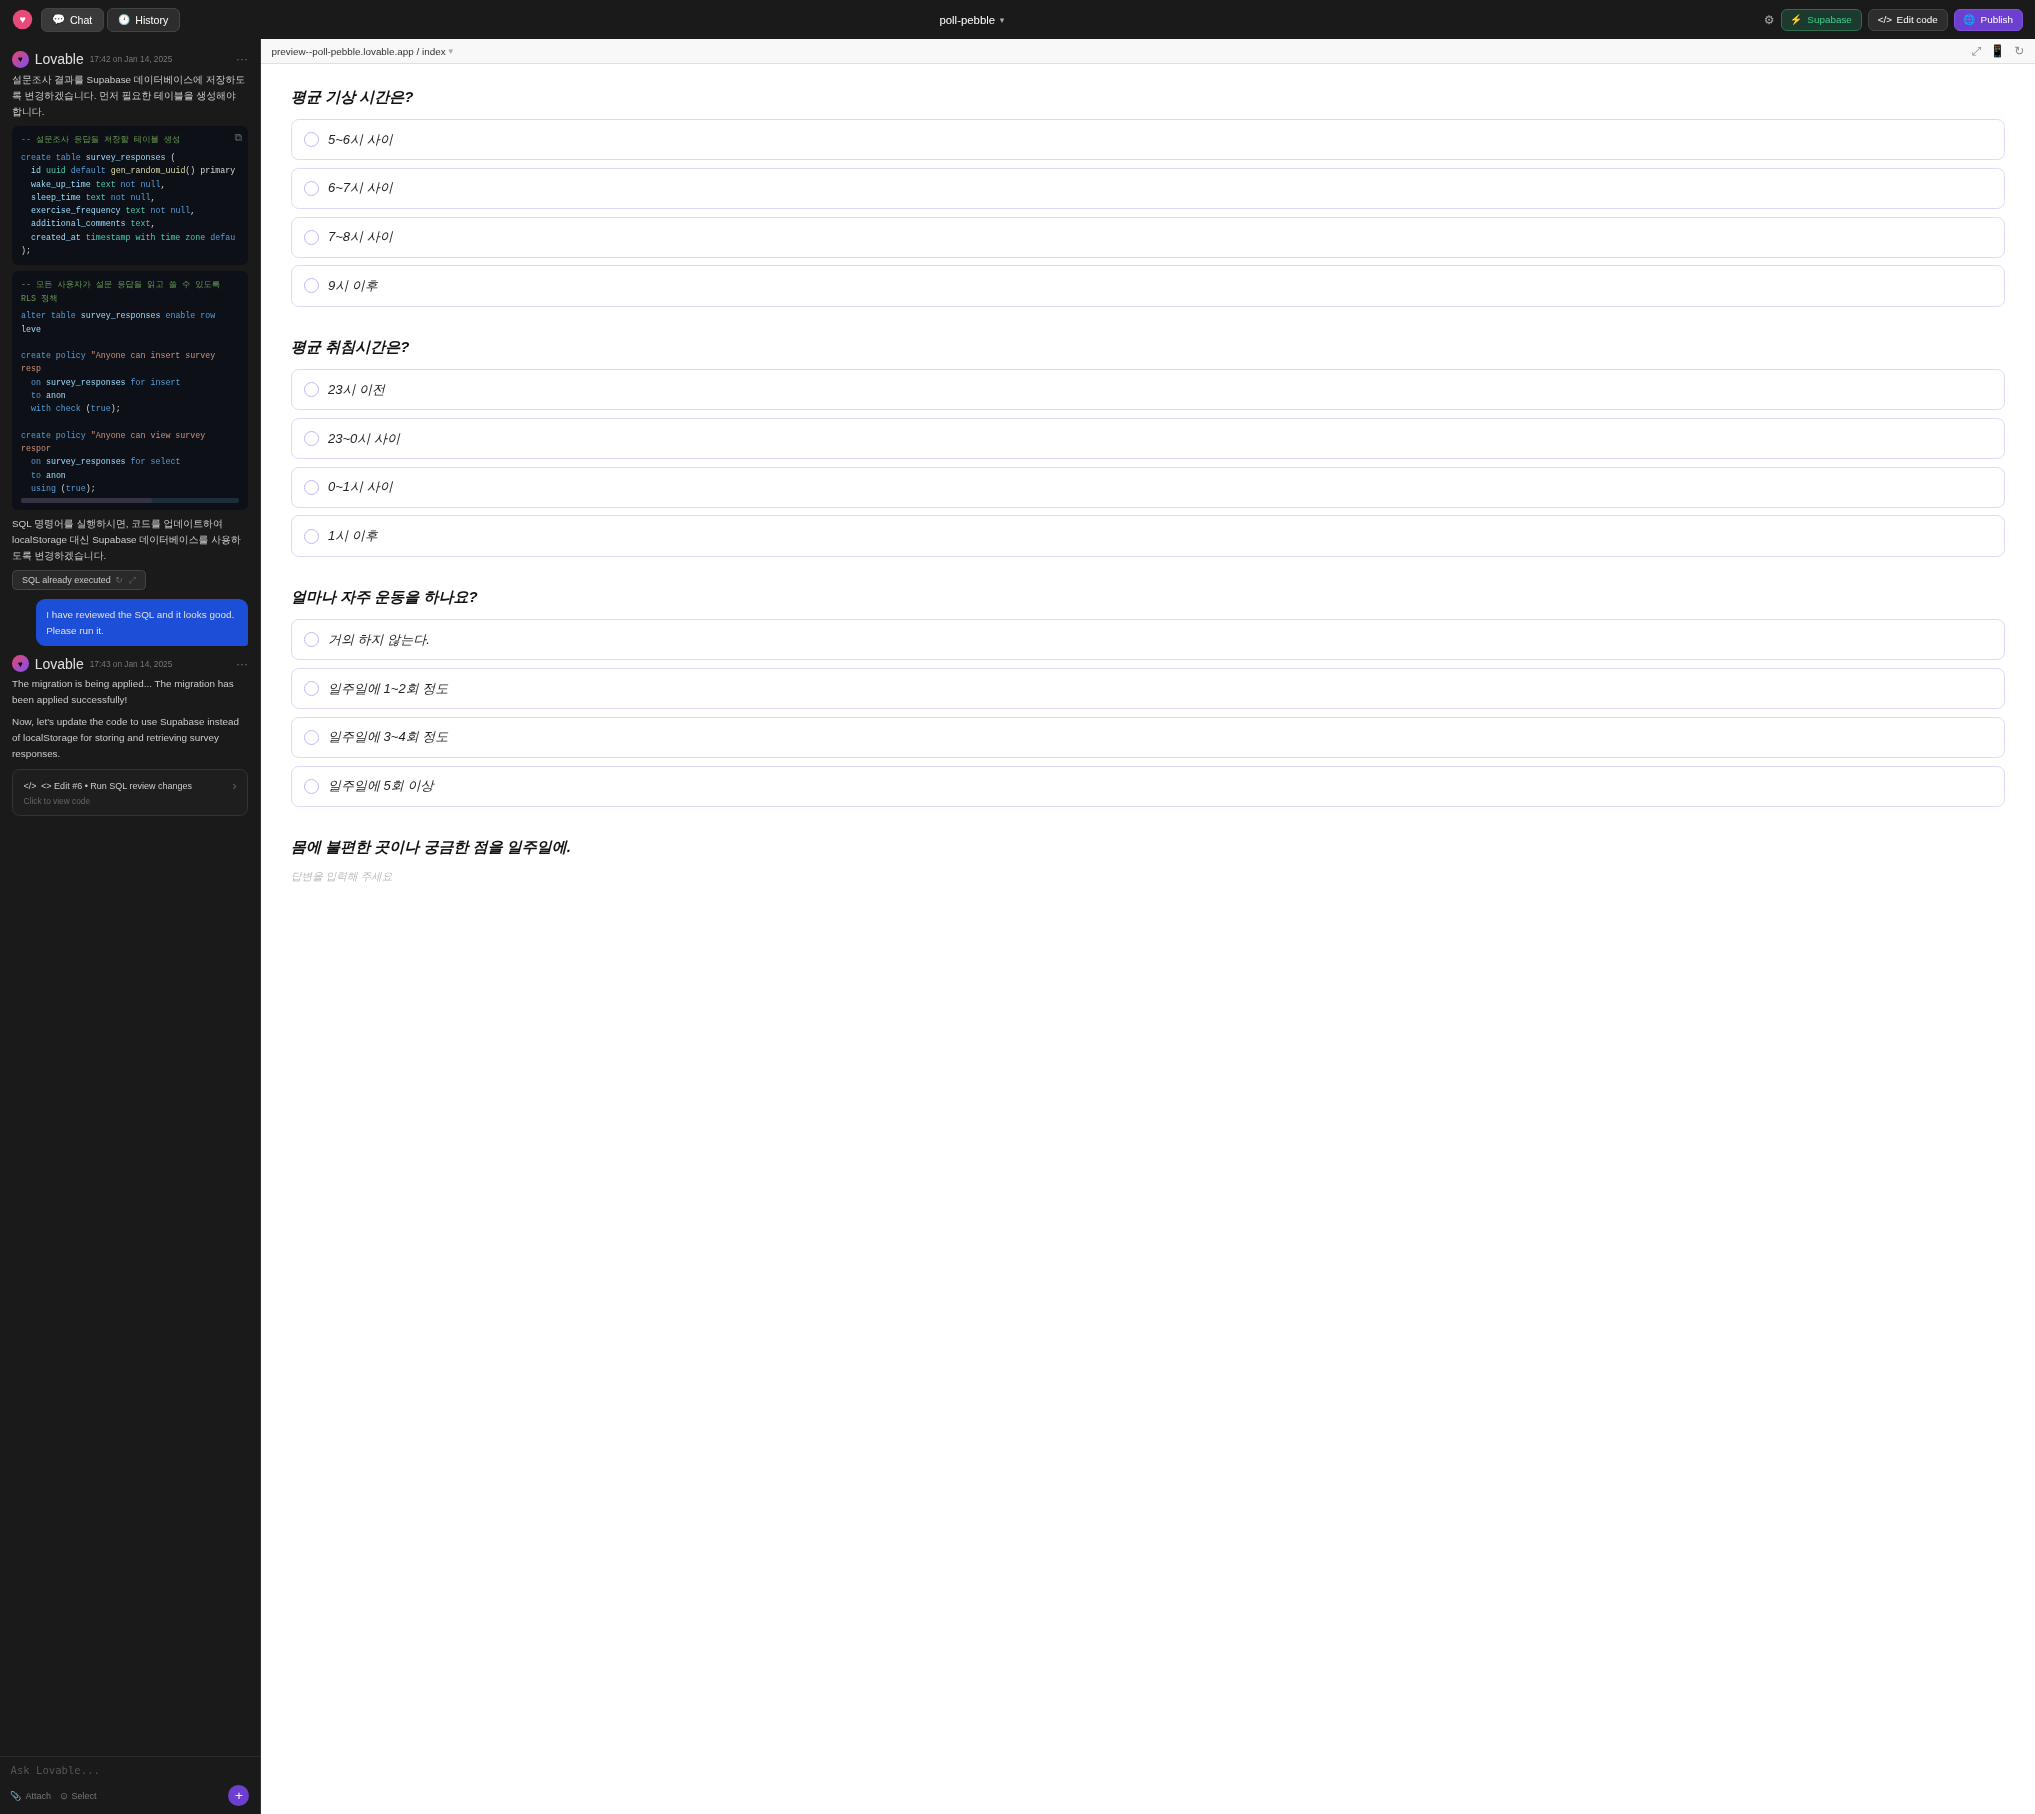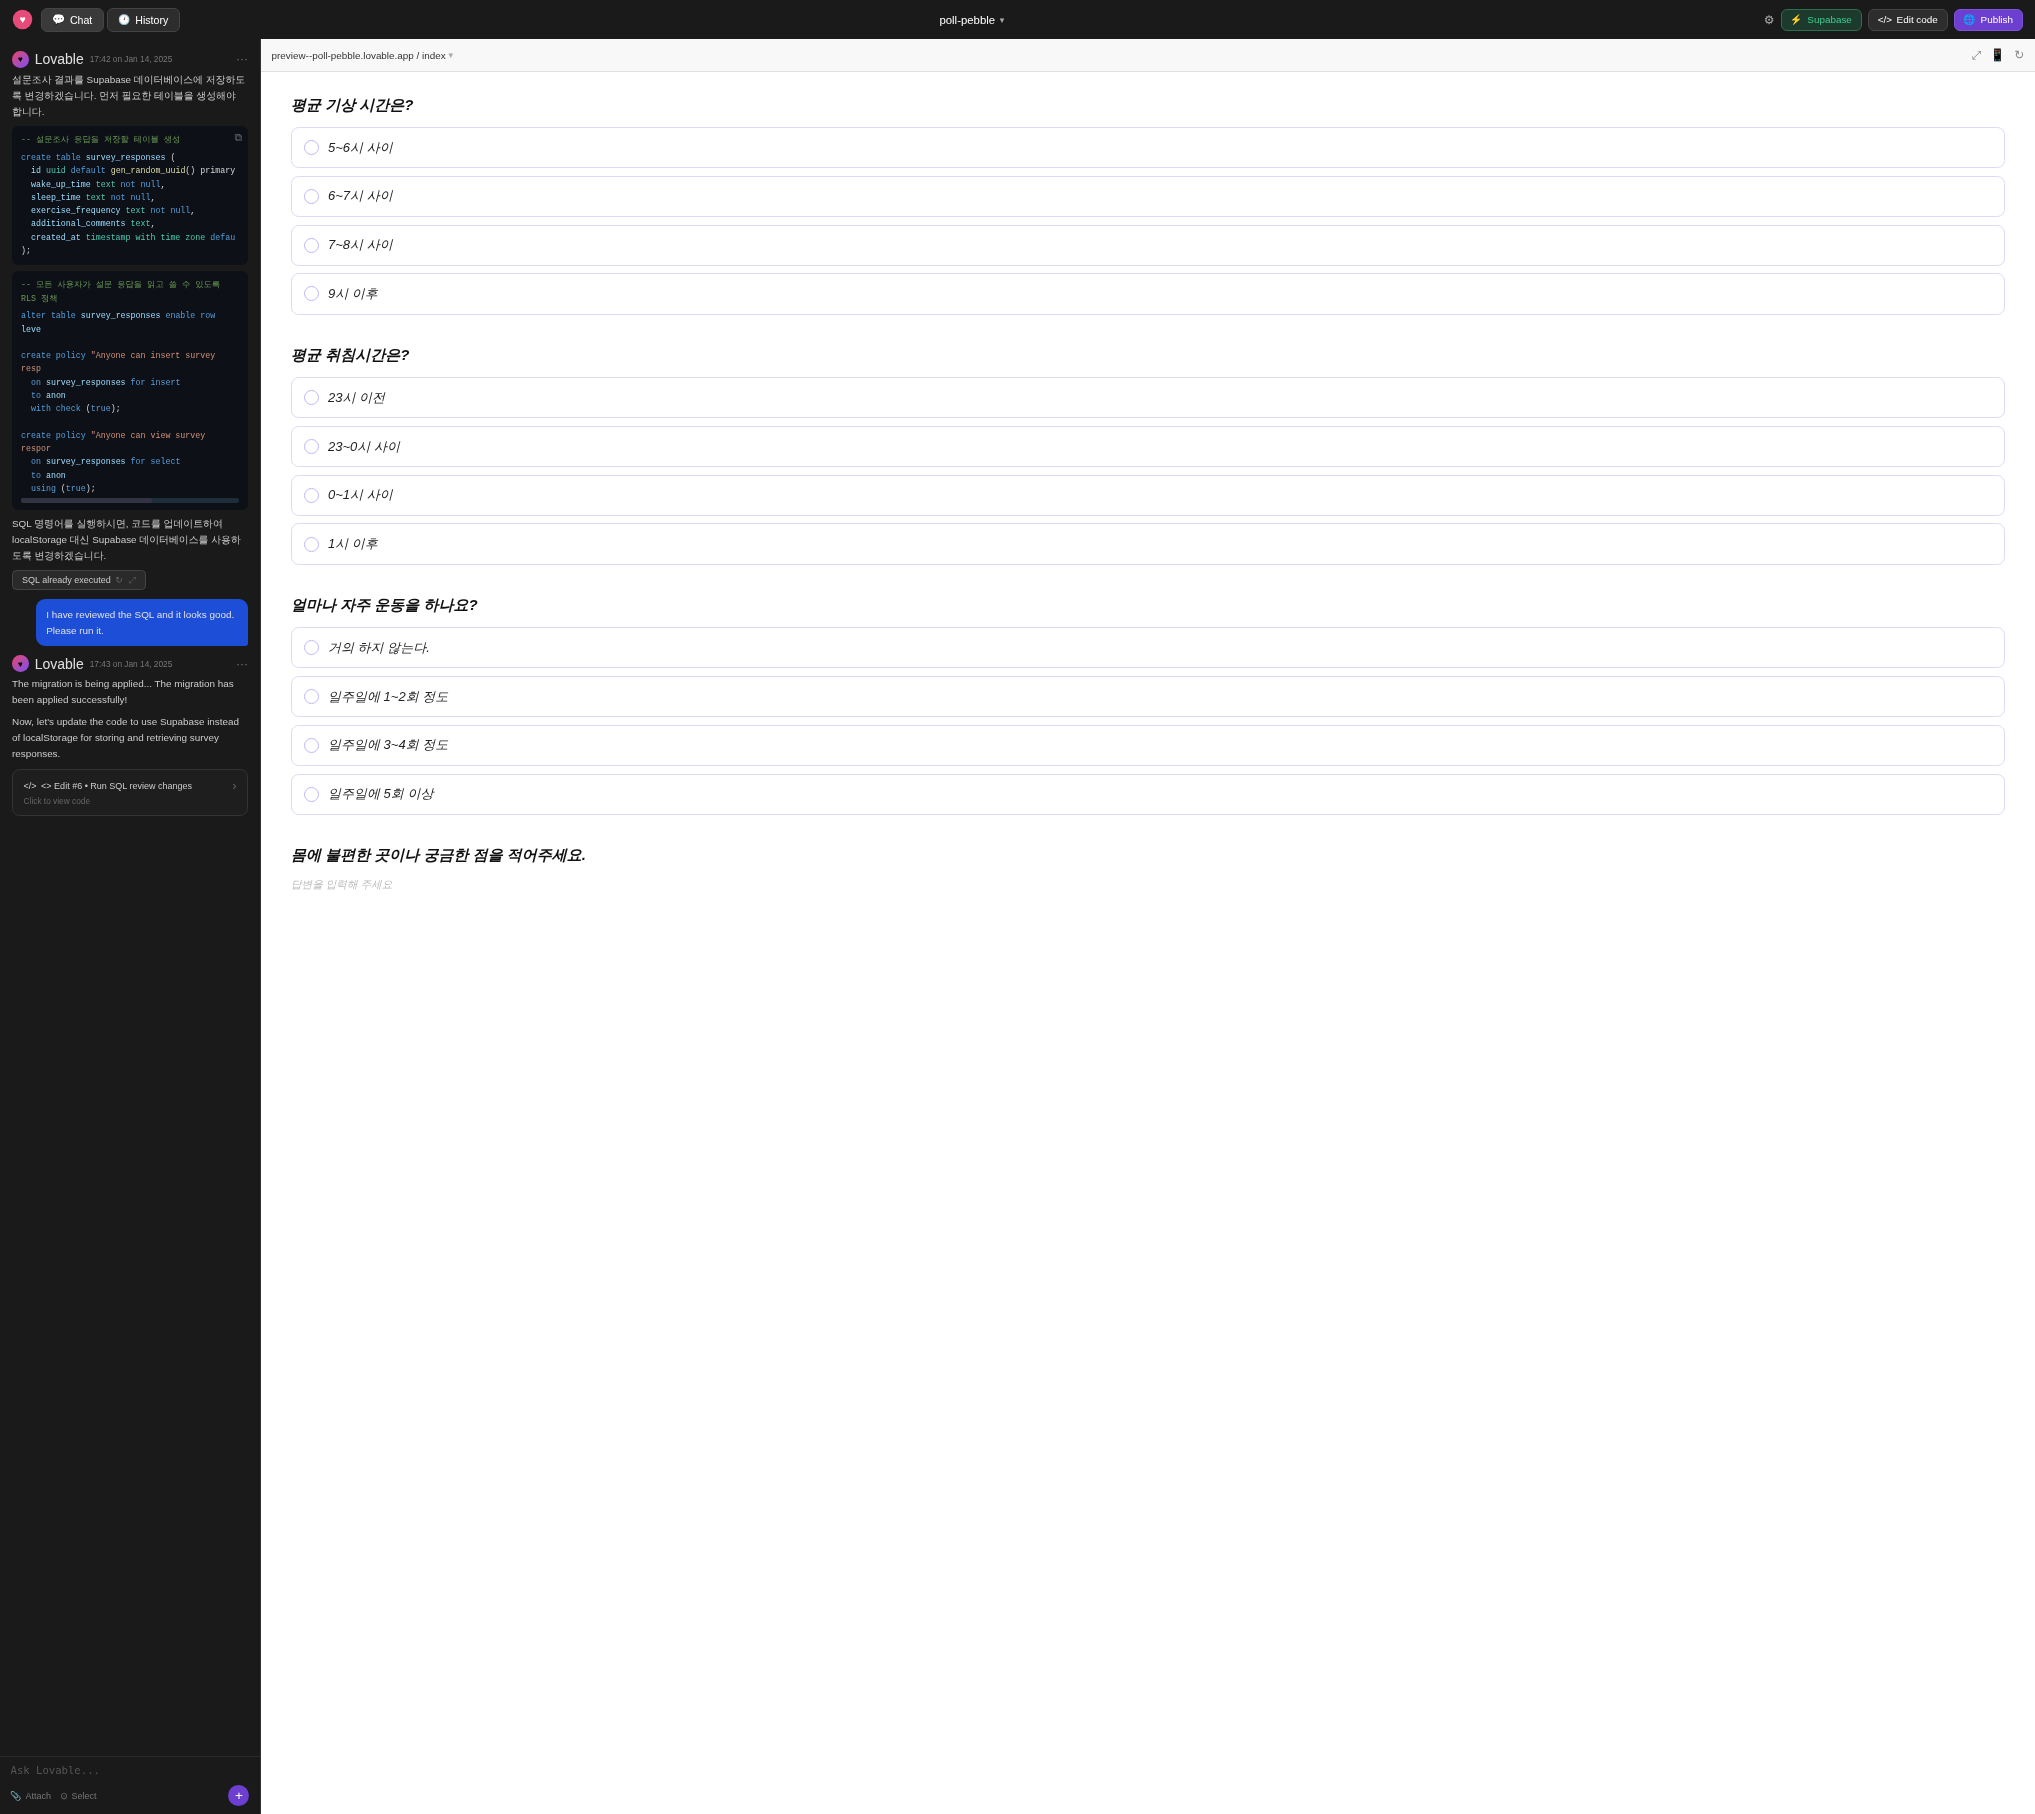--- a/index.html
+++ b/index.html
@@ -105,21 +105,21 @@
       background: #6c3fd0; display: flex; align-items: center; justify-content: center;
       color: #fff; font-size: 13.6px; cursor: pointer;
     }
 
     
     .right-panel { flex: 1; display: flex; flex-direction: column; background: #fff; overflow: hidden; }
 
     .preview-bar {
       display: flex; align-items: center; justify-content: space-between;
       background: #f8f8f8; border-bottom: 0.8px solid #e0e0e0;
-      padding: 0 10.6px; height: 33px; flex-shrink: 0;
+      padding: 0 10.6px; height: 25px; flex-shrink: 0;
     }
     .preview-url { display: flex; align-items: center; gap: 3px; color: #555; font-size: 9.9px; }
     .preview-url-text { color: #333; }
     .preview-icons { display: flex; gap: 9px; color: #888; }
     .preview-icon { cursor: pointer; font-size: 12px; }
 
     .preview-content { flex: 1; overflow-y: auto; background: #fff; padding: 18px 30px; font-style: italic; }
     .preview-content::-webkit-scrollbar { width: 6px; }
     .preview-content::-webkit-scrollbar-thumb { background: #ddd; border-radius: 3px; }
 
@@ -380,21 +380,21 @@
           <div class="radio-option">
             <div class="radio-circle"></div>
             <span class="radio-label">일주일에 5회 이상</span>
           </div>
         </div>
       </div>
 
       <div class="section-divider"></div>
 
       <div>
-        <div class="section-title">몸에 불편한 곳이나 궁금한 점을 적어주세요.</div>
+        <div class="section-title">몸에 불편한 곳이나 궁금한 점을 일주일에.</div>
         <div class="text-area-section">
           <span class="text-area-placeholder">답변을 입력해 주세요</span>
         </div>
       </div>
 
     </div>
   </div>
 </div>
 
 

